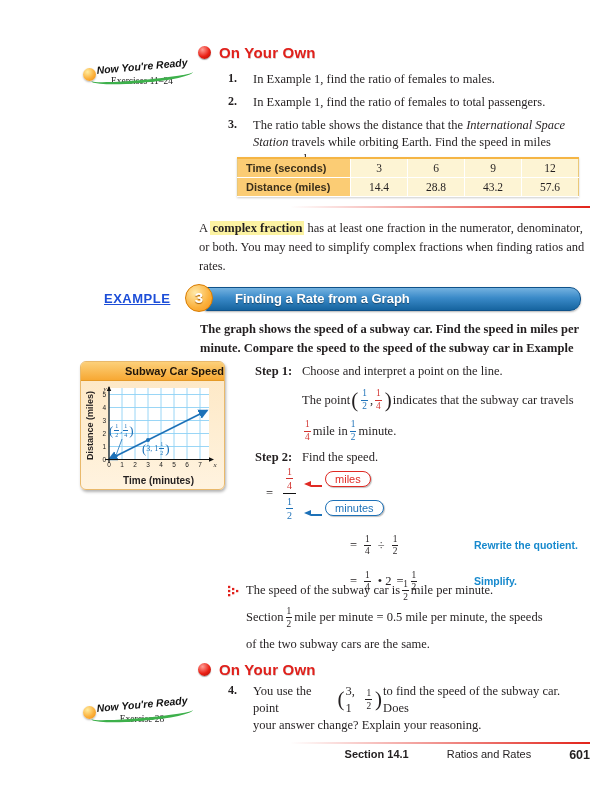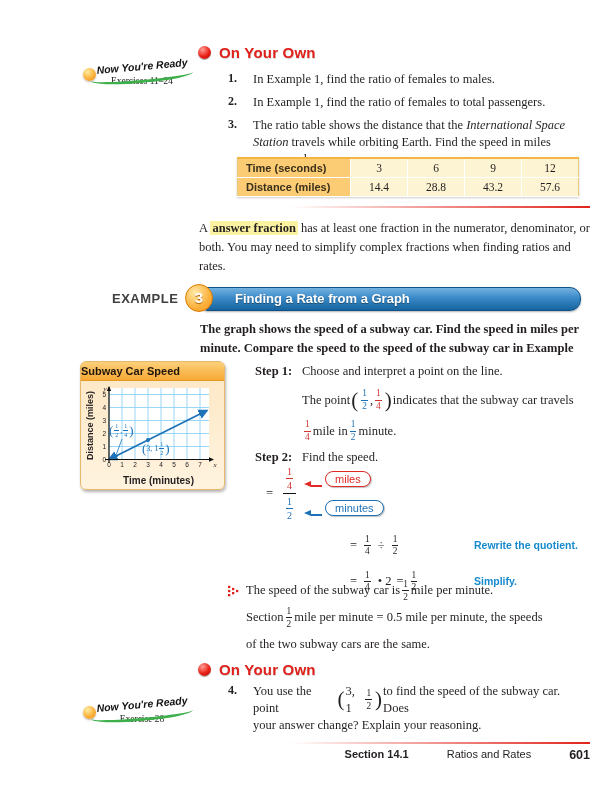--- a/index.html
+++ b/index.html
@@ -47,41 +47,41 @@
   
   .divider{position:absolute;height:2px;width:300px;
            background:linear-gradient(to right,rgba(226,35,26,0),#e2231a);}
 
   
   .concept{position:absolute;width:394px;font-size:12.5px;line-height:1.5;}
   .hl{background:#fcf3a2;font-weight:700;padding:0 2px;}
 
   
   .example-row{position:absolute;height:26px;}
-  .ex-label{position:absolute;left:8px;top:5px;font-family:"Liberation Sans",sans-serif;
-            font-weight:800;font-size:13px;color:#404040;letter-spacing:.5px;}
+  .ex-label{position:absolute;left:0;top:5px;font-family:"Liberation Sans",sans-serif;
+            font-weight:800;font-size:13px;color:#1d4ed8;letter-spacing:.5px;text-decoration:underline;}
   .ex-banner{position:absolute;left:100px;right:0;top:1px;height:22px;
              background:linear-gradient(#74b2e0 0%,#3a8ac8 45%,#16649f 100%);
              border:1px solid #0f528a;border-radius:3px 11px 11px 3px;
              box-shadow:0 1px 2px rgba(0,0,0,.3);}
   .ex-banner-title{padding-left:30px;line-height:21px;color:#fff;
                    font-family:"Liberation Sans",sans-serif;font-weight:700;font-size:13px;
                    text-shadow:0 1px 1px rgba(0,0,0,.4);}
   .ex-circle{position:absolute;left:81px;top:-2px;width:26px;height:26px;border-radius:50%;
              background:radial-gradient(circle at 35% 30%,#ffe9a8,#fbb03b 60%,#f7941e);
              border:1.5px solid #d97c00;z-index:2;text-align:center;line-height:26px;
              font-family:"Liberation Sans",sans-serif;font-weight:800;font-size:15px;color:#fff;
              text-shadow:0 1px 1px #a85e00;}
   .ex-intro{position:absolute;width:385px;font-weight:700;font-size:12.5px;line-height:1.5;}
 
   
   .graph-card{position:absolute;width:143px;background:linear-gradient(#fde7c3,#fff3df);
               border:1px solid #e9b96b;border-radius:6px;box-shadow:1px 2px 3px rgba(0,0,0,.3);}
   .graph-title{height:18px;background:linear-gradient(#fcd07a,#f7a833);
-               border-radius:5px 5px 0 0;border-bottom:1px solid #e59a27;text-align:left;
+               border-radius:5px 5px 0 0;border-bottom:1px solid #e59a27;text-align:right;
                font-family:"Liberation Sans",sans-serif;font-weight:700;font-size:11px;
                line-height:18px;color:#20150a;}
   .graph-body{position:relative;display:flex;align-items:flex-start;padding:2px 0 0 2px;}
   .y-label{width:13px;height:86px;display:flex;align-items:center;justify-content:center;}
   .y-label span{writing-mode:vertical-rl;transform:rotate(180deg);
                 font:700 9px "Liberation Sans",sans-serif;white-space:nowrap;}
   .x-label{text-align:center;padding-left:12px;font:700 10px "Liberation Sans",sans-serif;
            padding-bottom:3px;}
   .gsvg text{font:6.5px "Liberation Sans",sans-serif;fill:#222;}
   .gsvg .var{font:italic 7px "Liberation Serif",serif;}
@@ -189,21 +189,21 @@
       <td>28.8</td>
       <td>43.2</td>
       <td>57.6</td>
     </tr>
   </tbody>
     </table>
 
   <div class="divider" style="left:290px;top:206px;"></div>
 
   <div class="concept" style="left:199px;top:219px;">
-    <span>A </span><span class="hl">answer fraction</span><span> has at least one fraction in the numerator, denominator, or both. You may need to simplify complex fractions when finding ratios and rates.</span>
+    <span>A </span><span class="hl">complex fraction</span><span> has at least one fraction in the numerator, denominator, or both. You may need to simplify complex fractions when finding ratios and rates.</span>
   </div>
 
   <div class="example-row" style="left:104px;top:286px;width:477px;">
     <span class="ex-label">EXAMPLE</span>
     <span class="ex-circle">3</span>
     <div class="ex-banner">
       <div class="ex-banner-title">Finding a Rate from a Graph</div>
     </div>
   </div>
 

